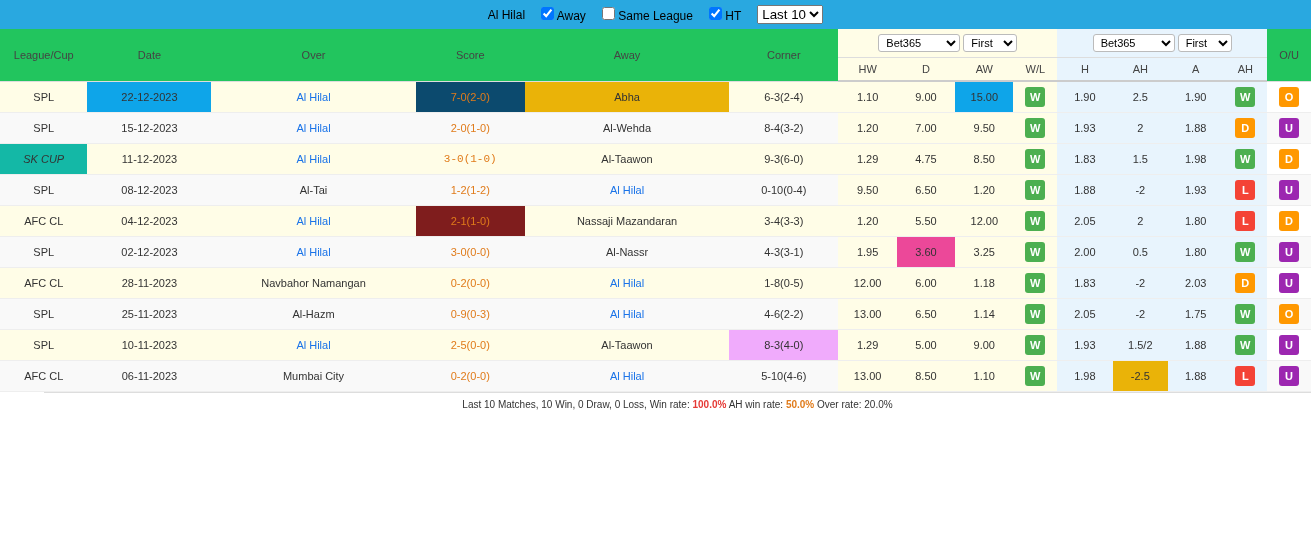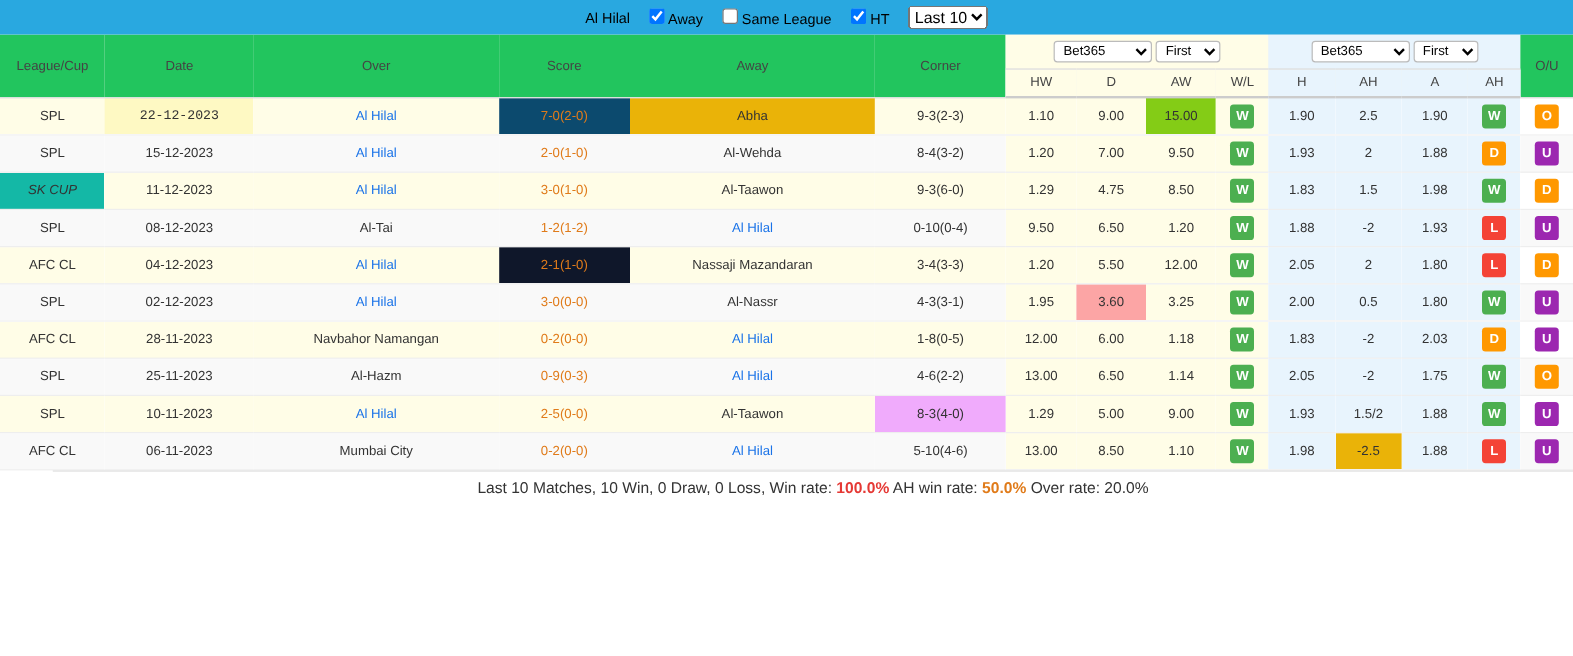--- a/index.html
+++ b/index.html
@@ -54,21 +54,21 @@
       align-items: center;
       justify-content: center;
       gap: 16px;
       background: #29a8e0;
       padding: 5px 10px;
     }
 
     .footer-summary {
       text-align: center;
       padding: 6px;
-      font-size: 13px;
+      font-size: 10px;
       color: #333;
       border-top: 1px solid #ddd;
       background: #fff;
       margin-left: 44px;
     }
     .footer-summary .highlight-red { color: #e53935; font-weight: bold; }
     .footer-summary .highlight-orange { color: #e07b1a; font-weight: bold; }
 
     
     .col-league { width: 60px; }
@@ -177,28 +177,28 @@
       <th class="th-group-1">W/L</th>
       <th class="th-group-2">H</th>
       <th class="th-group-2">AH</th>
       <th class="th-group-2">A</th>
       <th class="th-group-2">AH</th>
     </tr>
   </thead>
   <tbody id="table-body">
   <tr>
         <td style="background: rgb(255, 253, 231);">SPL</td>
-        <td style="background: #fef9c3; font-family: Liberation Mono, monospace;">22-12-2023</td>
+        <td style="background: #0ea5e9;">22-12-2023</td>
         <td style="background: rgb(255, 253, 231);"><span class="link-blue">Al Hilal</span></td>
         <td style="background: #0c4a6e;"><span class="link-orange">7-0(2-0)</span></td>
         <td style="background: #eab308;">Abha</td>
-        <td style="background: rgb(255, 253, 231);">9-3(2-3)</td>
+        <td style="background: rgb(255, 253, 231);">6-3(2-4)</td>
         <td style="background: rgb(255, 253, 231);">1.10</td>
         <td style="background: rgb(255, 253, 231);">9.00</td>
-        <td style="background: #84cc16;">15.00</td>
+        <td style="background: #0ea5e9;">15.00</td>
         <td style="background: rgb(255, 253, 231);"><span class="badge badge-w">W</span></td>
         <td style="background: rgb(232, 244, 253);">1.90</td>
         <td style="background: rgb(232, 244, 253);">2.5</td>
         <td style="background: rgb(232, 244, 253);">1.90</td>
         <td style="background: rgb(232, 244, 253);"><span class="badge badge-w">W</span></td>
         <td><span class="badge badge-o">O</span></td>
       </tr>
       <tr>
         <td>SPL</td>
         <td>15-12-2023</td>
@@ -213,21 +213,21 @@
         <td style="background: rgb(232, 244, 253);">1.93</td>
         <td style="background: rgb(232, 244, 253);">2</td>
         <td style="background: rgb(232, 244, 253);">1.88</td>
         <td style="background: rgb(232, 244, 253);"><span class="badge badge-d">D</span></td>
         <td><span class="badge badge-u">U</span></td>
       </tr>
       <tr>
         <td style="background: #14b8a6; font-style: italic;">SK CUP</td>
         <td style="background: rgb(255, 253, 231);">11-12-2023</td>
         <td style="background: rgb(255, 253, 231);"><span class="link-blue">Al Hilal</span></td>
-        <td style="background: rgb(255, 253, 231);"><span class="link-orange">3-0(1-0)</span></td>
+        <td style="background: rgb(255, 253, 231); font-family: Liberation Mono, monospace;"><span class="link-orange">3-0(1-0)</span></td>
         <td style="background: rgb(255, 253, 231);">Al-Taawon</td>
         <td style="background: rgb(255, 253, 231);">9-3(6-0)</td>
         <td style="background: rgb(255, 253, 231);">1.29</td>
         <td style="background: rgb(255, 253, 231);">4.75</td>
         <td style="background: rgb(255, 253, 231);">8.50</td>
         <td style="background: rgb(255, 253, 231);"><span class="badge badge-w">W</span></td>
         <td style="background: rgb(232, 244, 253);">1.83</td>
         <td style="background: rgb(232, 244, 253);">1.5</td>
         <td style="background: rgb(232, 244, 253);">1.98</td>
         <td style="background: rgb(232, 244, 253);"><span class="badge badge-w">W</span></td>
@@ -247,42 +247,42 @@
         <td style="background: rgb(232, 244, 253);">1.88</td>
         <td style="background: rgb(232, 244, 253);">-2</td>
         <td style="background: rgb(232, 244, 253);">1.93</td>
         <td style="background: rgb(232, 244, 253);"><span class="badge badge-l">L</span></td>
         <td><span class="badge badge-u">U</span></td>
       </tr>
       <tr>
         <td style="background: rgb(255, 253, 231);">AFC CL</td>
         <td style="background: rgb(255, 253, 231);">04-12-2023</td>
         <td style="background: rgb(255, 253, 231);"><span class="link-blue">Al Hilal</span></td>
-        <td style="background: #0f172a;"><span class="link-orange">2-1(1-0)</span></td>
+        <td style="background: #7f1d1d;"><span class="link-orange">2-1(1-0)</span></td>
         <td style="background: rgb(255, 253, 231);">Nassaji Mazandaran</td>
         <td style="background: rgb(255, 253, 231);">3-4(3-3)</td>
         <td style="background: rgb(255, 253, 231);">1.20</td>
         <td style="background: rgb(255, 253, 231);">5.50</td>
         <td style="background: rgb(255, 253, 231);">12.00</td>
         <td style="background: rgb(255, 253, 231);"><span class="badge badge-w">W</span></td>
         <td style="background: rgb(232, 244, 253);">2.05</td>
         <td style="background: rgb(232, 244, 253);">2</td>
         <td style="background: rgb(232, 244, 253);">1.80</td>
         <td style="background: rgb(232, 244, 253);"><span class="badge badge-l">L</span></td>
         <td><span class="badge badge-d">D</span></td>
       </tr>
       <tr>
         <td>SPL</td>
         <td>02-12-2023</td>
         <td><span class="link-blue">Al Hilal</span></td>
         <td><span class="link-orange">3-0(0-0)</span></td>
         <td>Al-Nassr</td>
         <td>4-3(3-1)</td>
         <td style="background: rgb(255, 253, 231);">1.95</td>
-        <td style="background: #fca5a5;">3.60</td>
+        <td style="background: #ec4899;">3.60</td>
         <td style="background: rgb(255, 253, 231);">3.25</td>
         <td style="background: rgb(255, 253, 231);"><span class="badge badge-w">W</span></td>
         <td style="background: rgb(232, 244, 253);">2.00</td>
         <td style="background: rgb(232, 244, 253);">0.5</td>
         <td style="background: rgb(232, 244, 253);">1.80</td>
         <td style="background: rgb(232, 244, 253);"><span class="badge badge-w">W</span></td>
         <td><span class="badge badge-u">U</span></td>
       </tr>
       <tr>
         <td style="background: rgb(255, 253, 231);">AFC CL</td>

